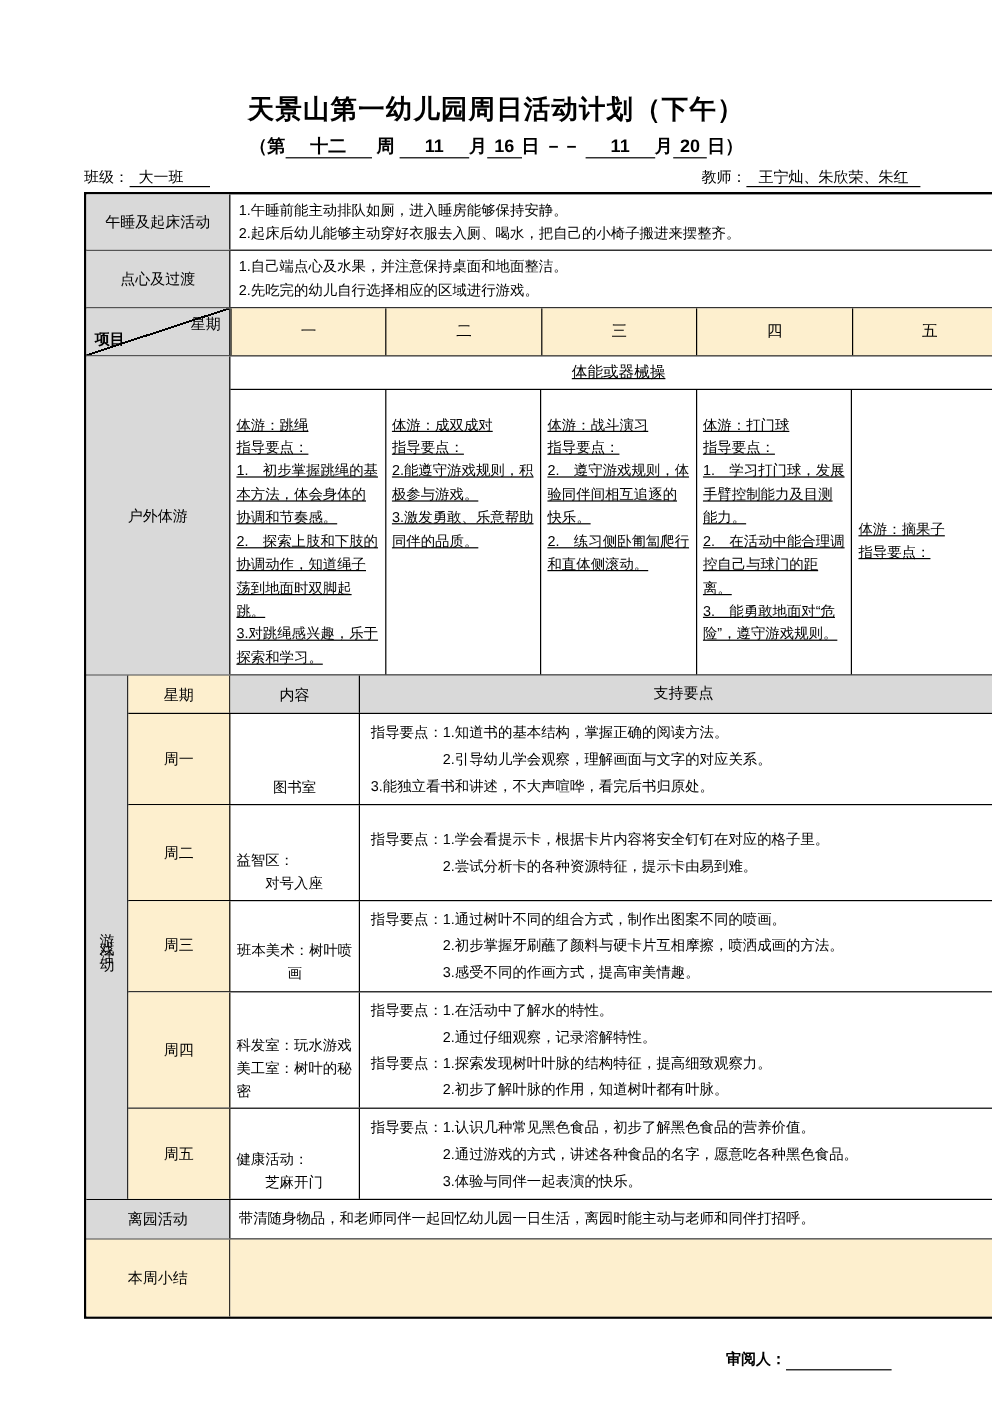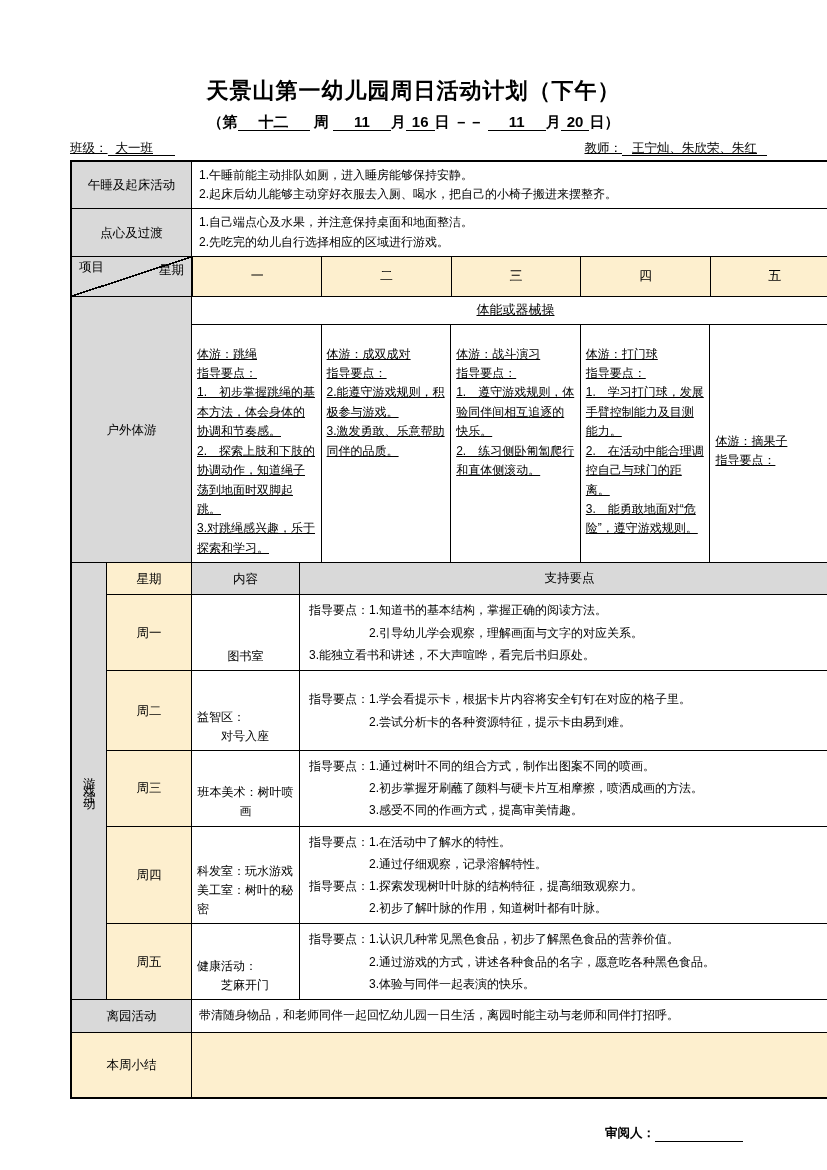--- a/index.html
+++ b/index.html
@@ -19,21 +19,21 @@
     padding-top:76px;letter-spacing:1px;
   }
   .doc-subtitle{
     text-align:center;font-size:15px;font-weight:bold;margin-top:7px;
   }
   .doc-subtitle .u{
     border-bottom:1px solid var(--line);padding:0 6px;font-weight:bold;
   }
   .meta-row{
     width:697px;margin:8px 0 3px 70px;display:flex;
-    justify-content:space-between;align-items:flex-start;font-size:12.5px;text-decoration:underline;
+    justify-content:space-between;align-items:flex-start;font-size:12.5px;
   }
   .meta-row .u-val{border-bottom:1px solid var(--line);padding:0 10px;}
   .meta-row .u-val.wide{padding:0 22px 0 8px;}
 
   .sheet{
     width:771px;margin-left:70px;border:2px solid var(--line);
     font-size:12px;line-height:1.6;
   }
   .row{display:flex;border-top:1px solid var(--line);}
   .sheet > .row:first-child{border-top:none;}
@@ -53,21 +53,21 @@
   
   .r-grid-head{min-height:40px;}
   .corner-cell{
     flex:0 0 120px;position:relative;background-color:var(--grey);
     background-image:linear-gradient(to bottom right,
       transparent calc(50% - 0.8px),#000 calc(50% - 0.8px),
       #000 calc(50% + 0.8px),transparent calc(50% + 0.8px));
     border-right:1px solid var(--line);font-size:12.5px;
   }
   .corner-cell .tr{position:absolute;top:3px;right:7px;}
-  .corner-cell .bl{position:absolute;bottom:19px;left:7px;}
+  .corner-cell .bl{position:absolute;bottom:3px;left:7px;font-weight:bold;}
   .day-cell{
     flex:1;background:var(--cream);display:flex;align-items:center;
     justify-content:center;border-left:1px solid var(--line);
     font-size:13px;
   }
   .day-cell:first-of-type{border-left:none;}
 
   
   .r-outdoor{min-height:263px;}
   .outdoor-right{flex:1;display:flex;flex-direction:column;text-decoration:underline;}
@@ -205,21 +205,21 @@
           <div>指导要点：</div>
           <div class="o-points">
               <div>2.能遵守游戏规则，积极参与游戏。</div>
               <div>3.激发勇敢、乐意帮助同伴的品质。</div>
             </div>
         </div>
         <div class="o-col">
           <div>体游：战斗演习</div>
           <div>指导要点：</div>
           <div class="o-points">
-              <div>1.　遵守游戏规则，体验同伴间相互追逐的快乐。</div>
+              <div>2.　遵守游戏规则，体验同伴间相互追逐的快乐。</div>
               <div>2.　练习侧卧匍匐爬行和直体侧滚动。</div>
             </div>
         </div>
         <div class="o-col">
           <div>体游：打门球</div>
           <div>指导要点：</div>
           <div class="o-points">
               <div>1.　学习打门球，发展手臂控制能力及目测能力。</div>
               <div>2.　在活动中能合理调控自己与球门的距离。</div>
               <div>3.　能勇敢地面对“危险”，遵守游戏规则。</div>

